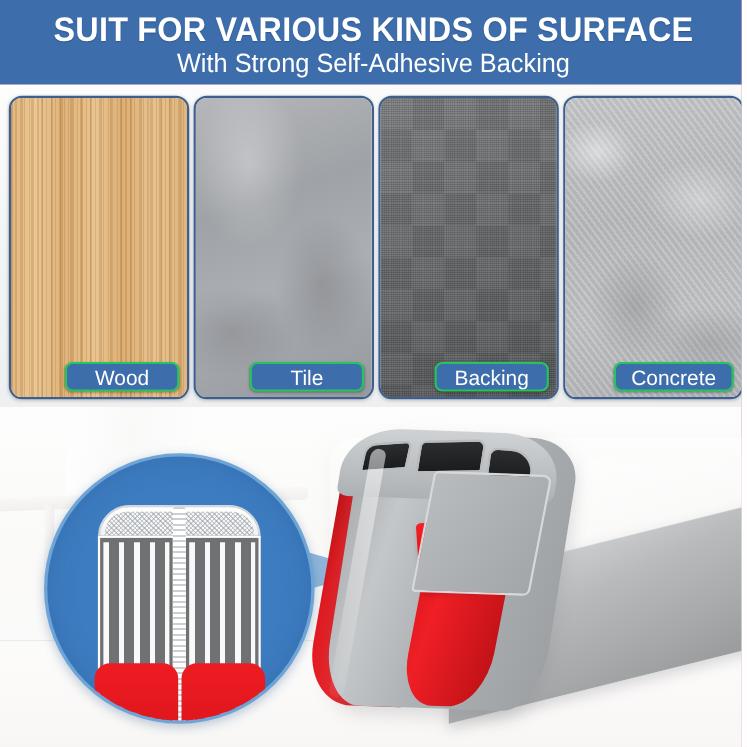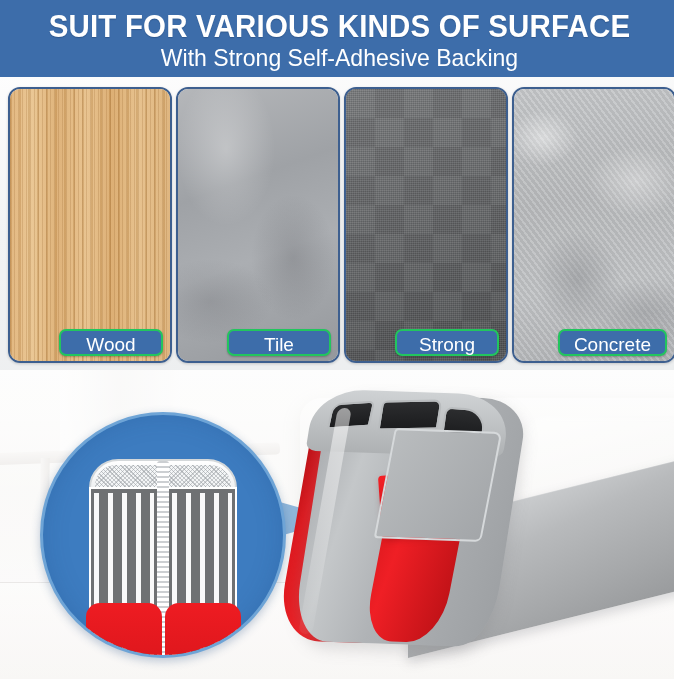--- a/index.html
+++ b/index.html
@@ -361,21 +361,21 @@
       <div class="swatch-label">Wood</div>
     </div>
 
     <div class="swatch" style="left:176px;width:160px;text-decoration:underline;">
       <div class="swatch-tex tex-tile"></div>
       <div class="swatch-label">Tile</div>
     </div>
 
     <div class="swatch" style="left:344px;width:160px;">
       <div class="swatch-tex tex-carpet"></div>
-      <div class="swatch-label">Strong</div>
+      <div class="swatch-label">Backing</div>
     </div>
 
     <div class="swatch" style="left:512px;width:160px;">
       <div class="swatch-tex tex-concrete"></div>
       <div class="swatch-label">Concrete</div>
     </div>
 
   </div>
 
   <div id="scene">

